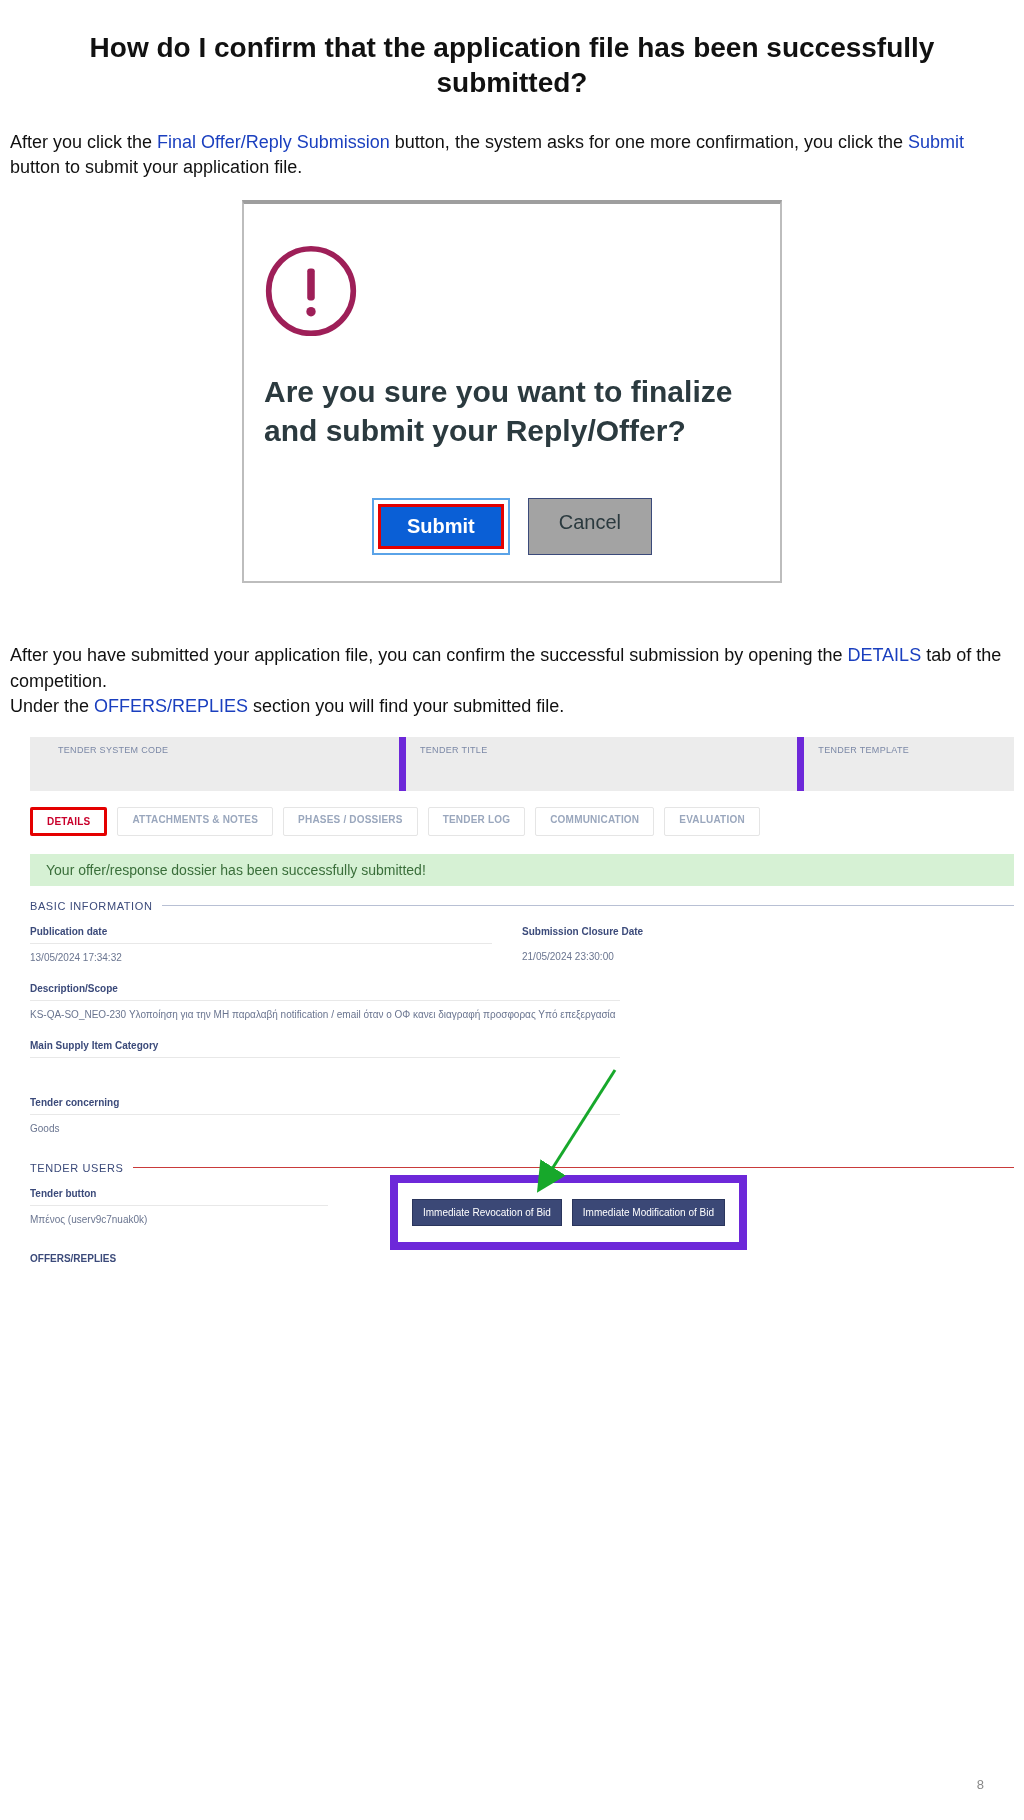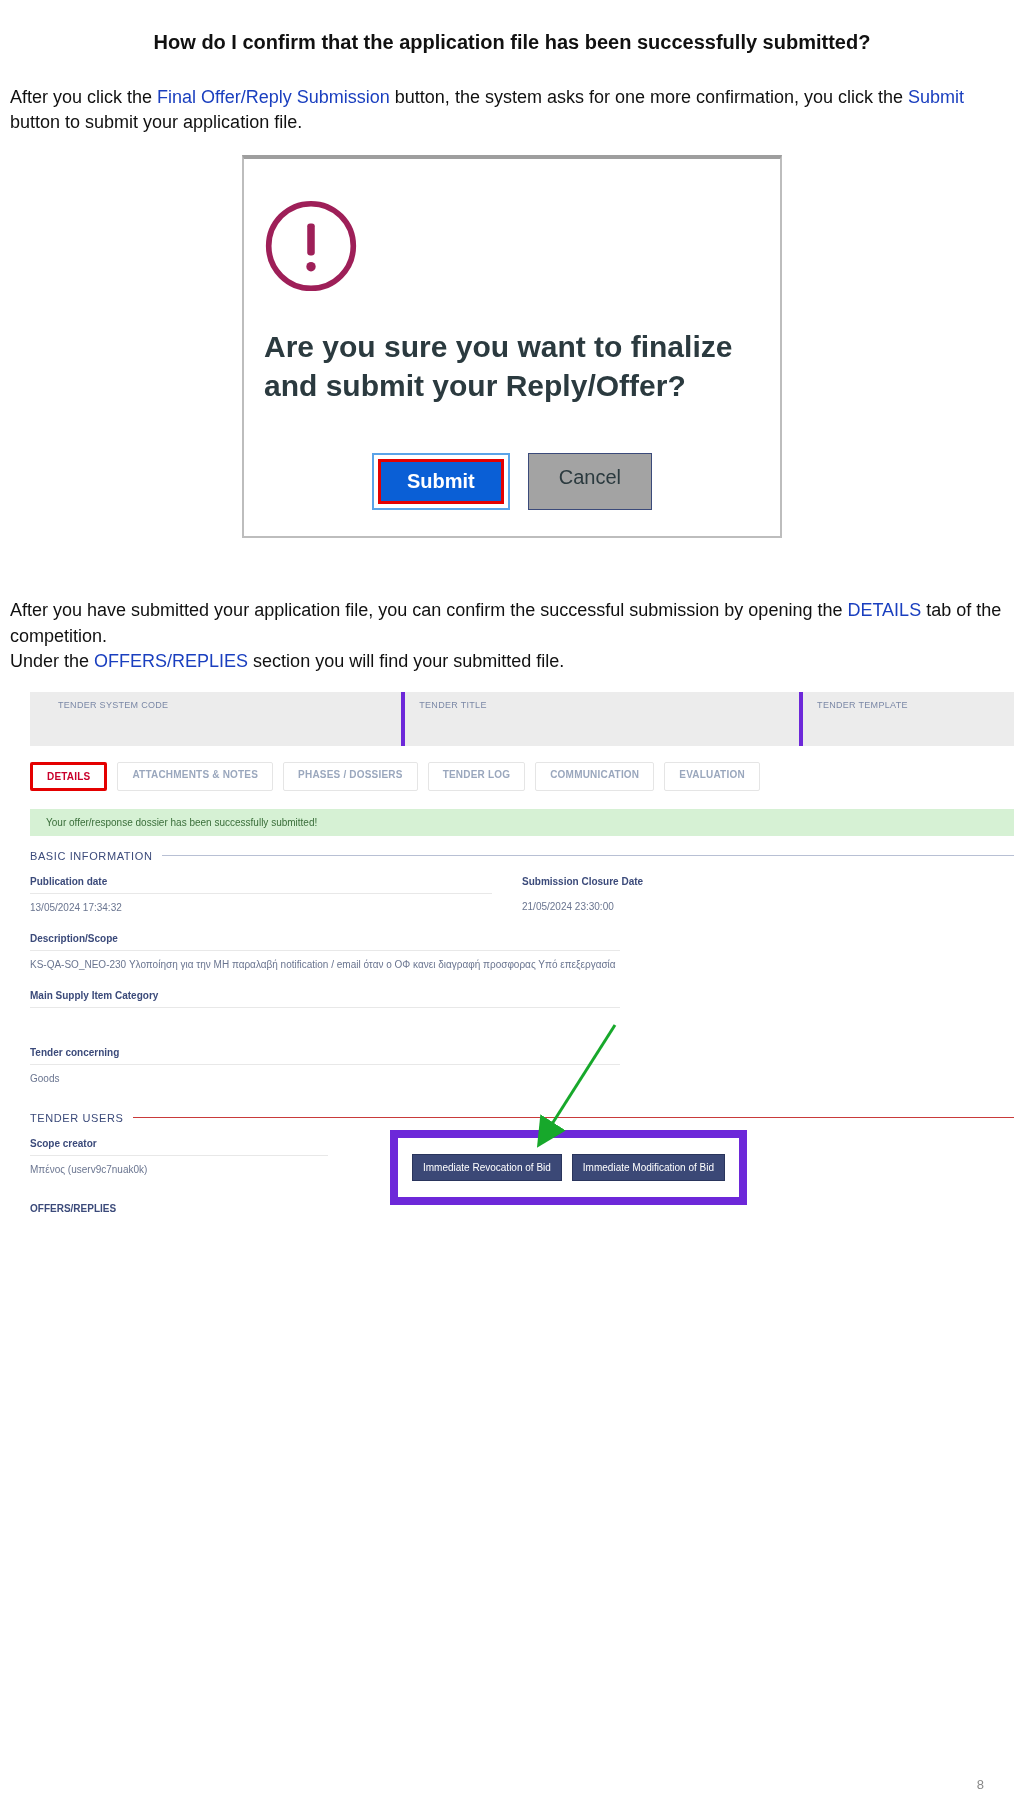--- a/index.html
+++ b/index.html
@@ -9,21 +9,21 @@
     background: #fff;
     color: #111;
     width: 1024px;
   }
   .page {
     padding: 20px 10px 40px 10px;
     position: relative;
     min-height: 1820px;
   }
   .title {
-    font-size: 20px;
+    font-size: 28px;
     font-weight: 700;
     text-align: center;
     margin: 10px 60px 30px 60px;
     line-height: 1.25;
   }
   .para {
     font-size: 18px;
     line-height: 1.4;
     margin: 14px 0;
   }
@@ -84,21 +84,21 @@
     color: #2f3e5c;
     position: relative;
   }
   .header-bar {
     background: #ececec;
     display: flex;
     height: 54px;
   }
   .header-cell {
     flex: 1;
-    border-right: 4px solid #6d28d9;
+    border-right: 7px solid #6d28d9;
     padding: 8px 14px;
     font-size: 9px;
     color: #7b88a6;
     letter-spacing: 0.3px;
   }
   .header-cell:first-child { padding-left: 28px; flex: 0.9; }
   .header-cell:last-child { border-right: none; flex: 0.5; }
   .tabs {
     display: flex;
     gap: 10px;
@@ -114,21 +114,21 @@
     cursor: pointer;
     letter-spacing: 0.2px;
   }
   .tab.active {
     border: 3px solid #e40000;
     color: #c9002b;
   }
   .banner {
     background: #d6f1d4;
     color: #3a6e3a;
-    font-size: 10px;
+    font-size: 14px;
     padding: 8px 16px;
     margin: 10px 0 14px 0;
   }
   .section-head {
     display: flex;
     align-items: center;
     color: #3b4a7a;
     font-size: 11px;
     font-weight: 400;
     letter-spacing: 0.6px;
@@ -282,21 +282,21 @@
       <div class="col"></div>
     </div>
 
     <div class="section-head">
       <span>TENDER USERS</span>
       <span class="line red"></span>
     </div>
 
     <div class="cols">
       <div class="col">
-        <div class="field-label">Scope creator</div>
+        <div class="field-label">Tender button</div>
         <div class="field-value">Μπένος (userv9c7nuak0k)</div>
       </div>
       <div class="col"></div>
         <div class="col"></div>
     </div>
 
     <div class="offers-label">OFFERS/REPLIES</div>
 
     <div class="red-box">
       <span class="action-btn">Immediate Revocation of Bid</span>

